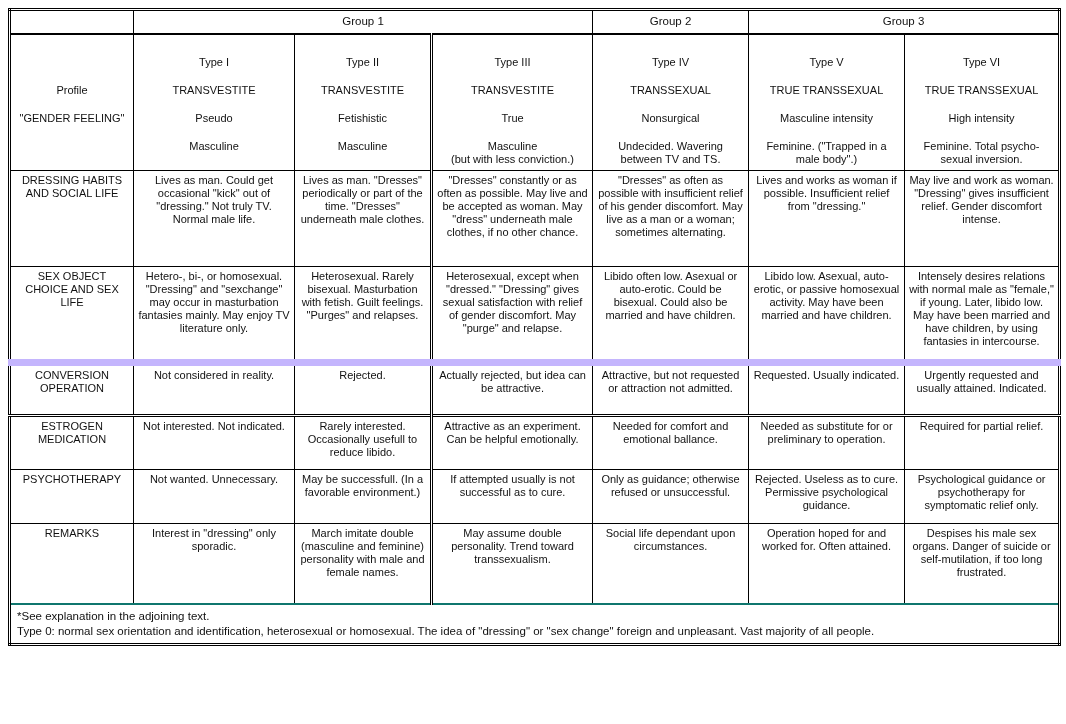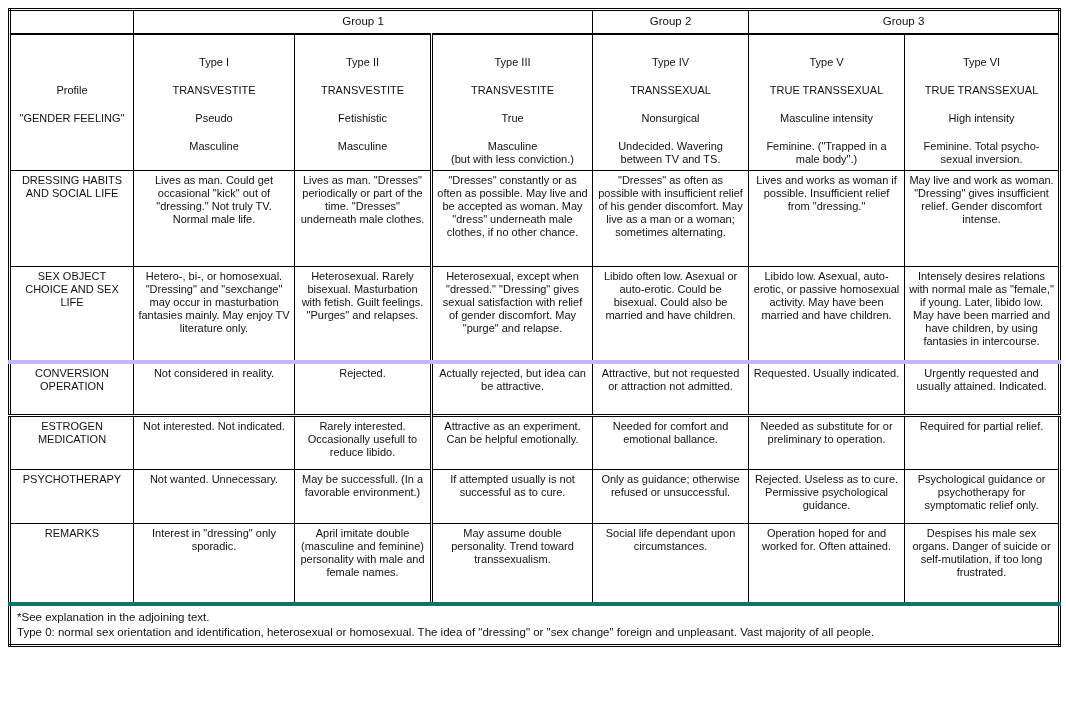--- a/index.html
+++ b/index.html
@@ -24,34 +24,34 @@
   
   tr.group-row { height: 24px; }
   tr.group-row td { border-bottom: 2px solid #000; vertical-align: middle; font-size: 11.5px; }
   
   tr.profile-row { height: 124px; }
   tr.profile-row td { padding: 21px 4px 2px 4px; }
   .slot { min-height: 28px; white-space: pre-line; }
   
   tr.kinsey { height: 24px; }
   tr.kinsey td { border-top: 2px solid #000; vertical-align: middle; }
-  tr.conversion td { border-top: 4px solid #c4b5fd; margin-top: 15px; }
+  tr.conversion td { border-top: 7px solid #c4b5fd; margin-top: 15px; }
   tr.estrogen td { border-top: 3px double #000; }
   
   .dbl-left { border-left: 3px double #000; }
   
   tr.dressing { height: 96px; }
   tr.sexobject { height: 96px; }
   tr.conversion { height: 53px; }
   tr.estrogen { height: 54px; }
   tr.psychotherapy { height: 54px; }
   tr.remarks { height: 81px; }
   
   tr.footnote-row td {
-    border-top: 4px solid #0f766e; text-align: left;
+    border-top: 2px solid #0f766e; text-align: left;
     font-size: 11.5px; line-height: 15px; padding: 4px 6px;
   }
   .rowlabel { }
 </style>
 </head>
 <body>
 
 <div class="page">
   <table class="sos">
     <colgroup>
@@ -166,21 +166,21 @@
       <td>May be successfull. (In a favorable environment.)</td>
       <td class="dbl-left">If attempted usually is not successful as to cure.</td>
       <td>Only as guidance; otherwise refused or unsuccessful.</td>
       <td>Rejected. Useless as to cure. Permissive psychological guidance.</td>
       <td>Psychological guidance or psychotherapy for symptomatic relief only.</td>
     </tr>
 
     <tr class="remarks">
       <td class="rowlabel">REMARKS</td>
       <td>Interest in "dressing" only sporadic.</td>
-      <td>April imitate double (masculine and feminine) personality with male and female names.</td>
+      <td>March imitate double (masculine and feminine) personality with male and female names.</td>
       <td class="dbl-left">May assume double personality. Trend toward transsexualism.</td>
       <td>Social life dependant upon circumstances.</td>
       <td>Operation hoped for and worked for. Often attained.</td>
       <td>Despises his male sex organs. Danger of suicide or self-mutilation, if too long frustrated.</td>
     </tr>
 
     <tr class="footnote-row">
       <td colspan="7">
         <div>*See explanation in the adjoining text.</div>
         <div>Type 0: normal sex orientation and identification, heterosexual or homosexual. The idea of "dressing" or "sex change" foreign and unpleasant. Vast majority of all people.</div>

